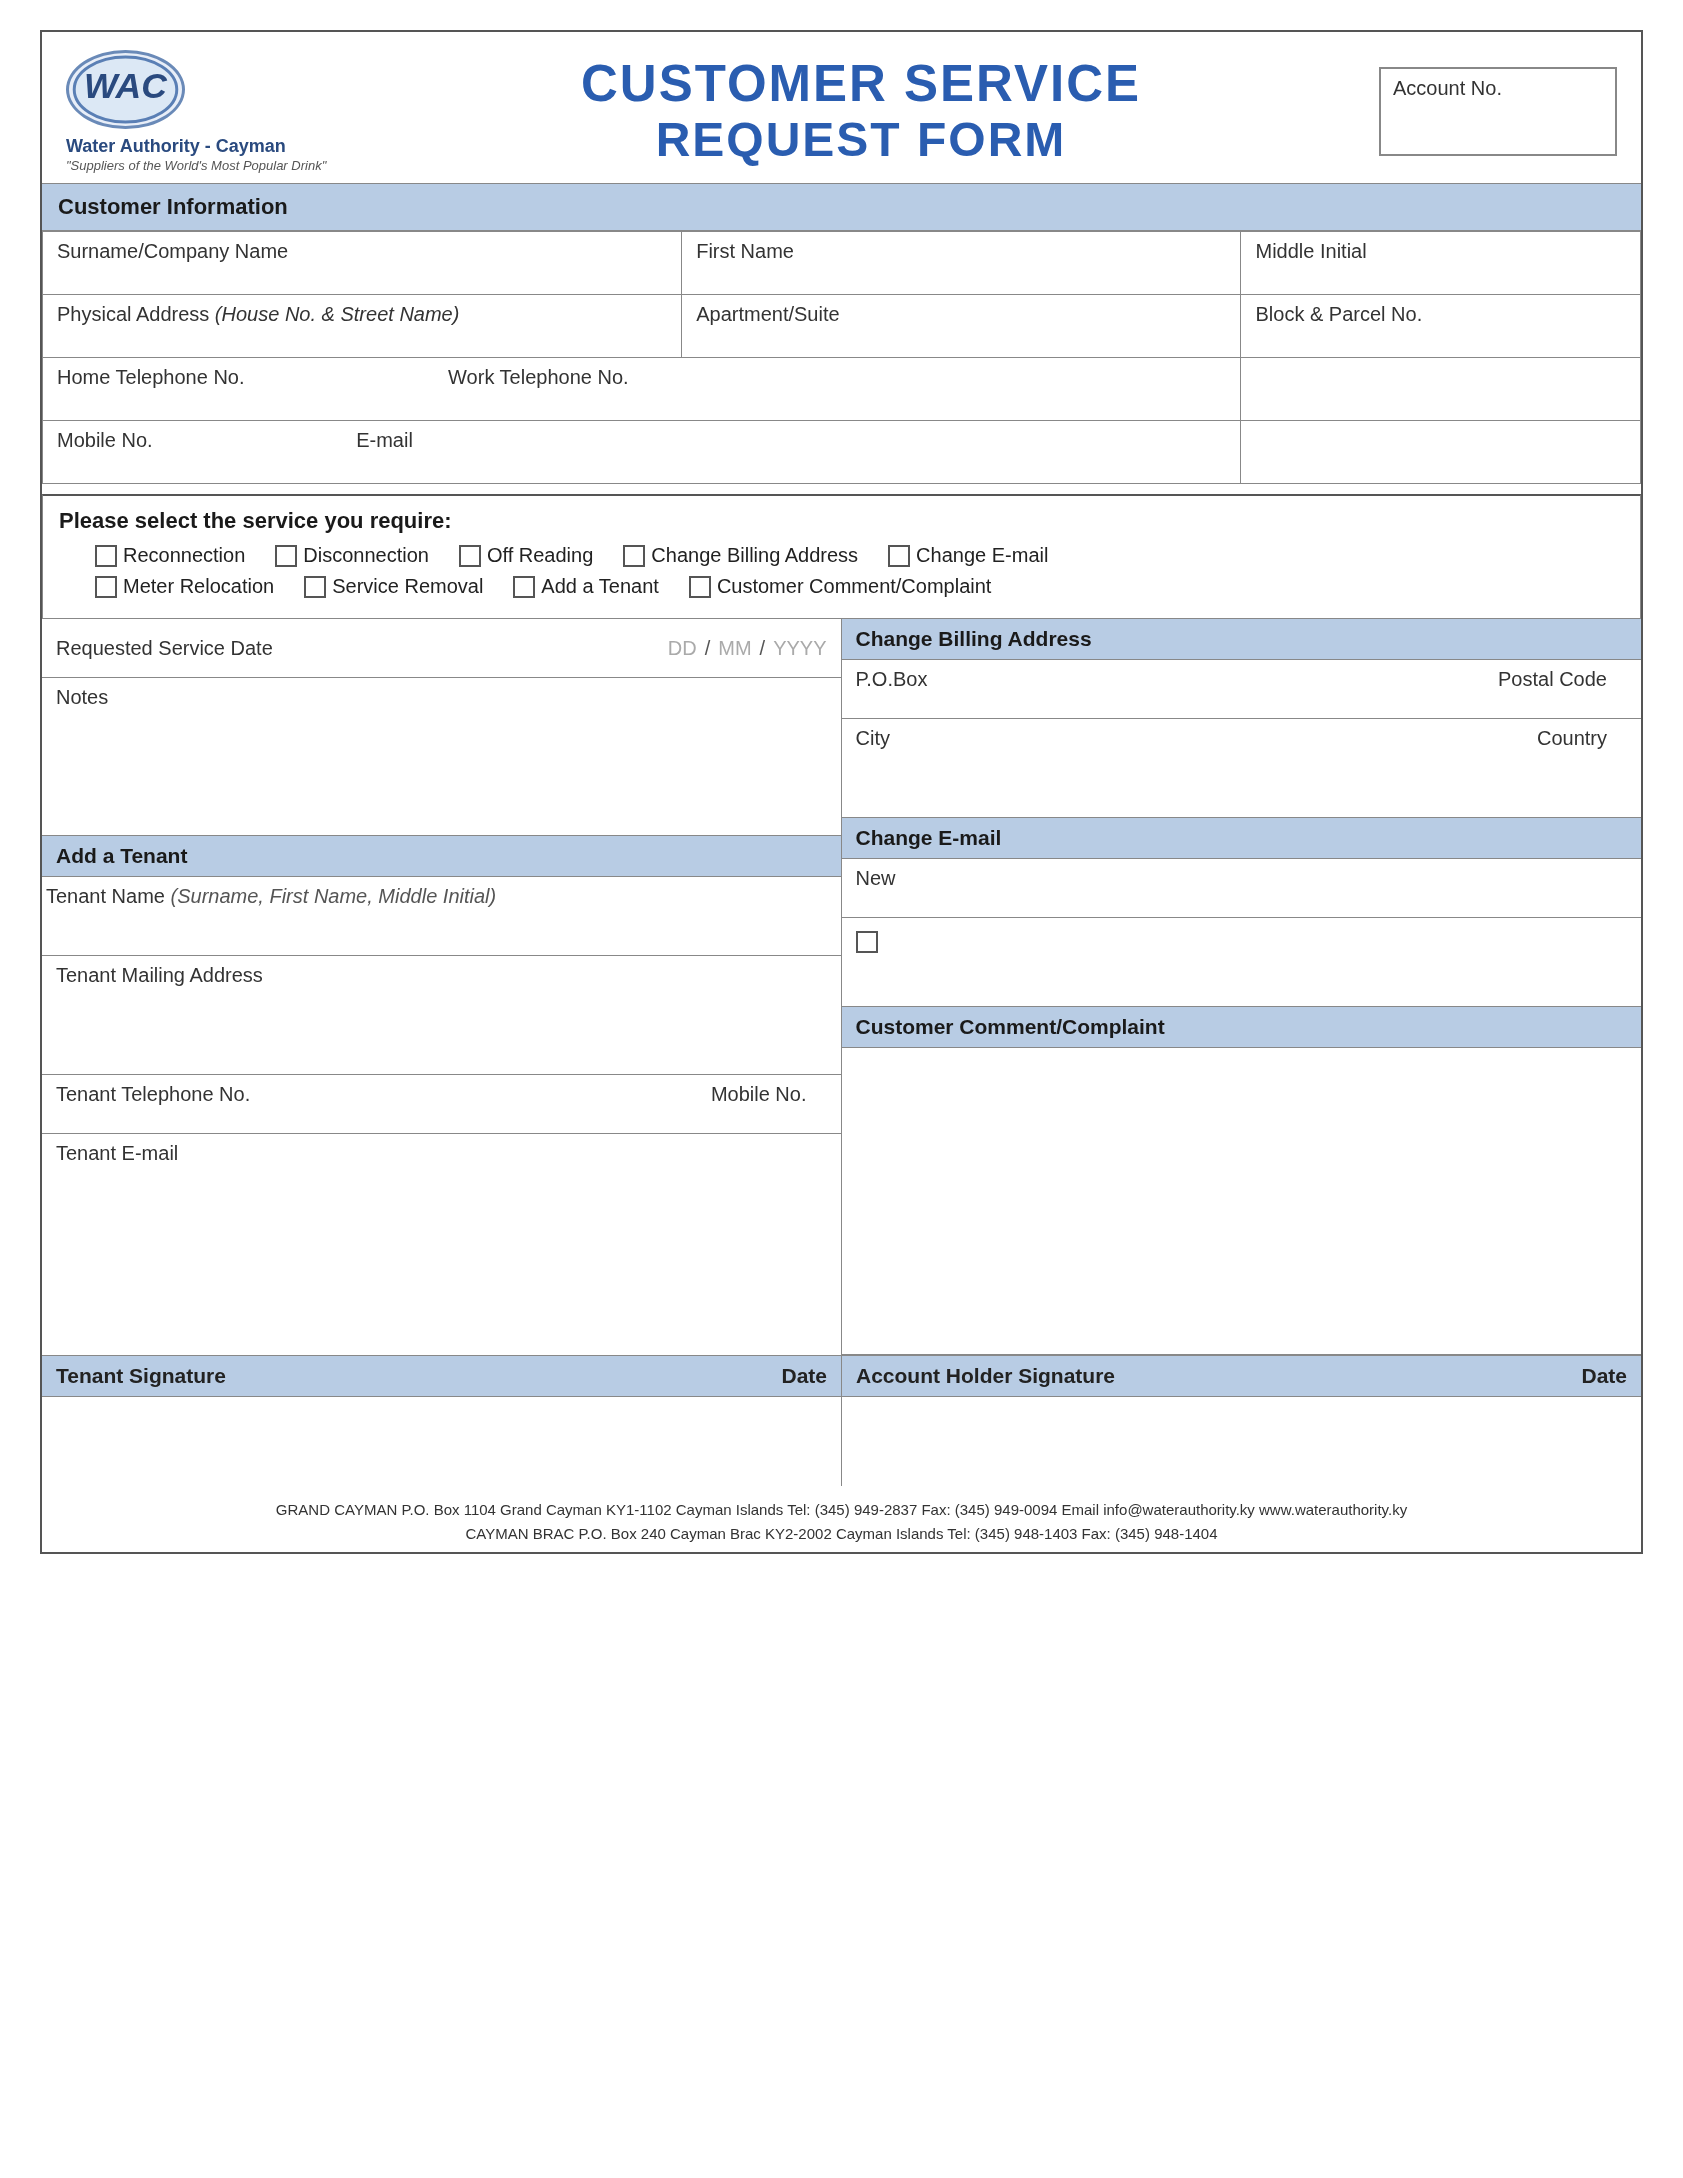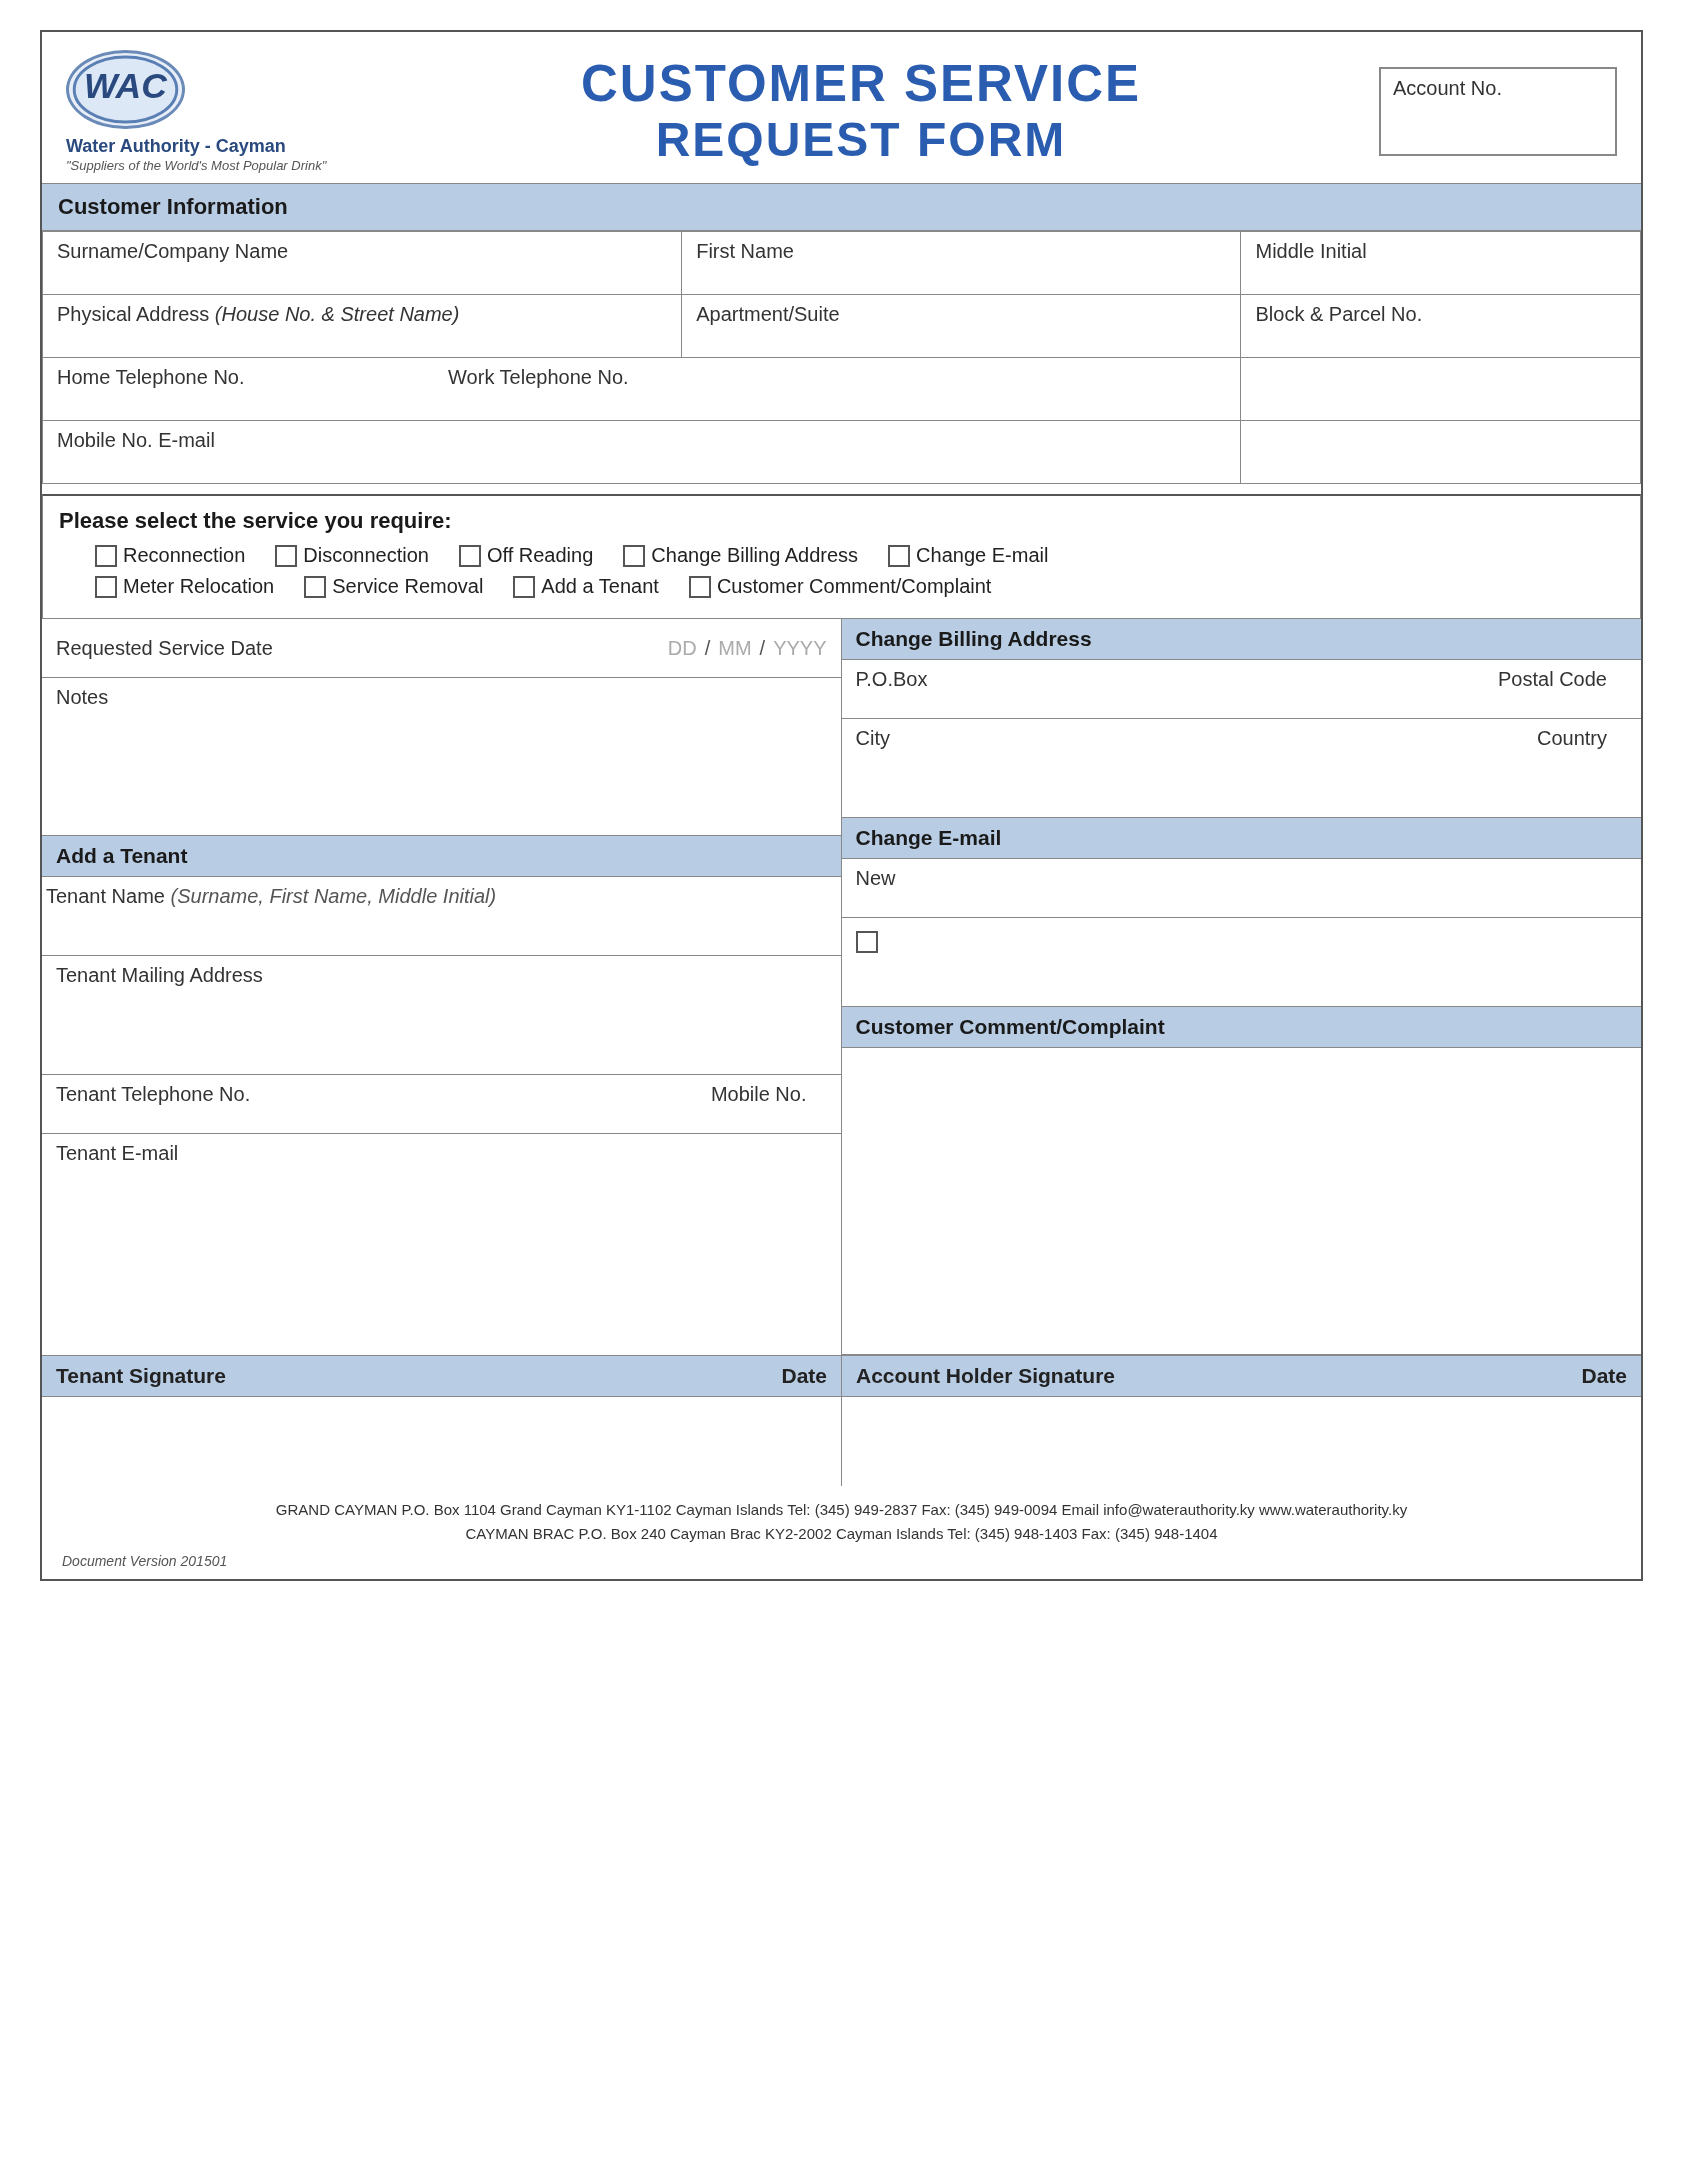--- a/index.html
+++ b/index.html
@@ -381,21 +381,21 @@
       <td colspan="2" style="width:60%">
         <span class="field-label">Home Telephone No.</span>
         <span class="field-label" style="margin-left: 198px;">Work Telephone No.</span>
       </td>
       <td></td>
     </tr>
 
     <tr>
       <td colspan="2">
         <span class="field-label">Mobile No.</span>
-        <span class="field-label" style="">E-mail</span>
+        <span class="field-label" style="margin-left: 198px;">E-mail</span>
       </td>
       <td></td>
     </tr>
   </tbody>
     </table>
 
   <div class="service-select-area" style="border-top: 2px solid #555; border-bottom: none; margin-top: 10px;">
     <div class="service-select-title">Please select the service you require:</div>
     <div class="checkbox-row">
       <label class="checkbox-item">
@@ -530,17 +530,16 @@
         <span>Account Holder Signature</span>
         <span>Date</span>
       </div>
       <div class="sig-body"></div>
     </div>
   </div>
 
   <div class="footer">
     <div>GRAND CAYMAN P.O. Box 1104 Grand Cayman KY1-1102 Cayman Islands Tel: (345) 949-2837 Fax: (345) 949-0094 Email info@waterauthority.ky www.waterauthority.ky</div>
     <div>CAYMAN BRAC P.O. Box 240 Cayman Brac KY2-2002 Cayman Islands Tel: (345) 948-1403 Fax: (345) 948-1404</div>
-    <div class="version">Document Version 201501</div>
   </div>
 
 </div>
 
 
 </body></html>

